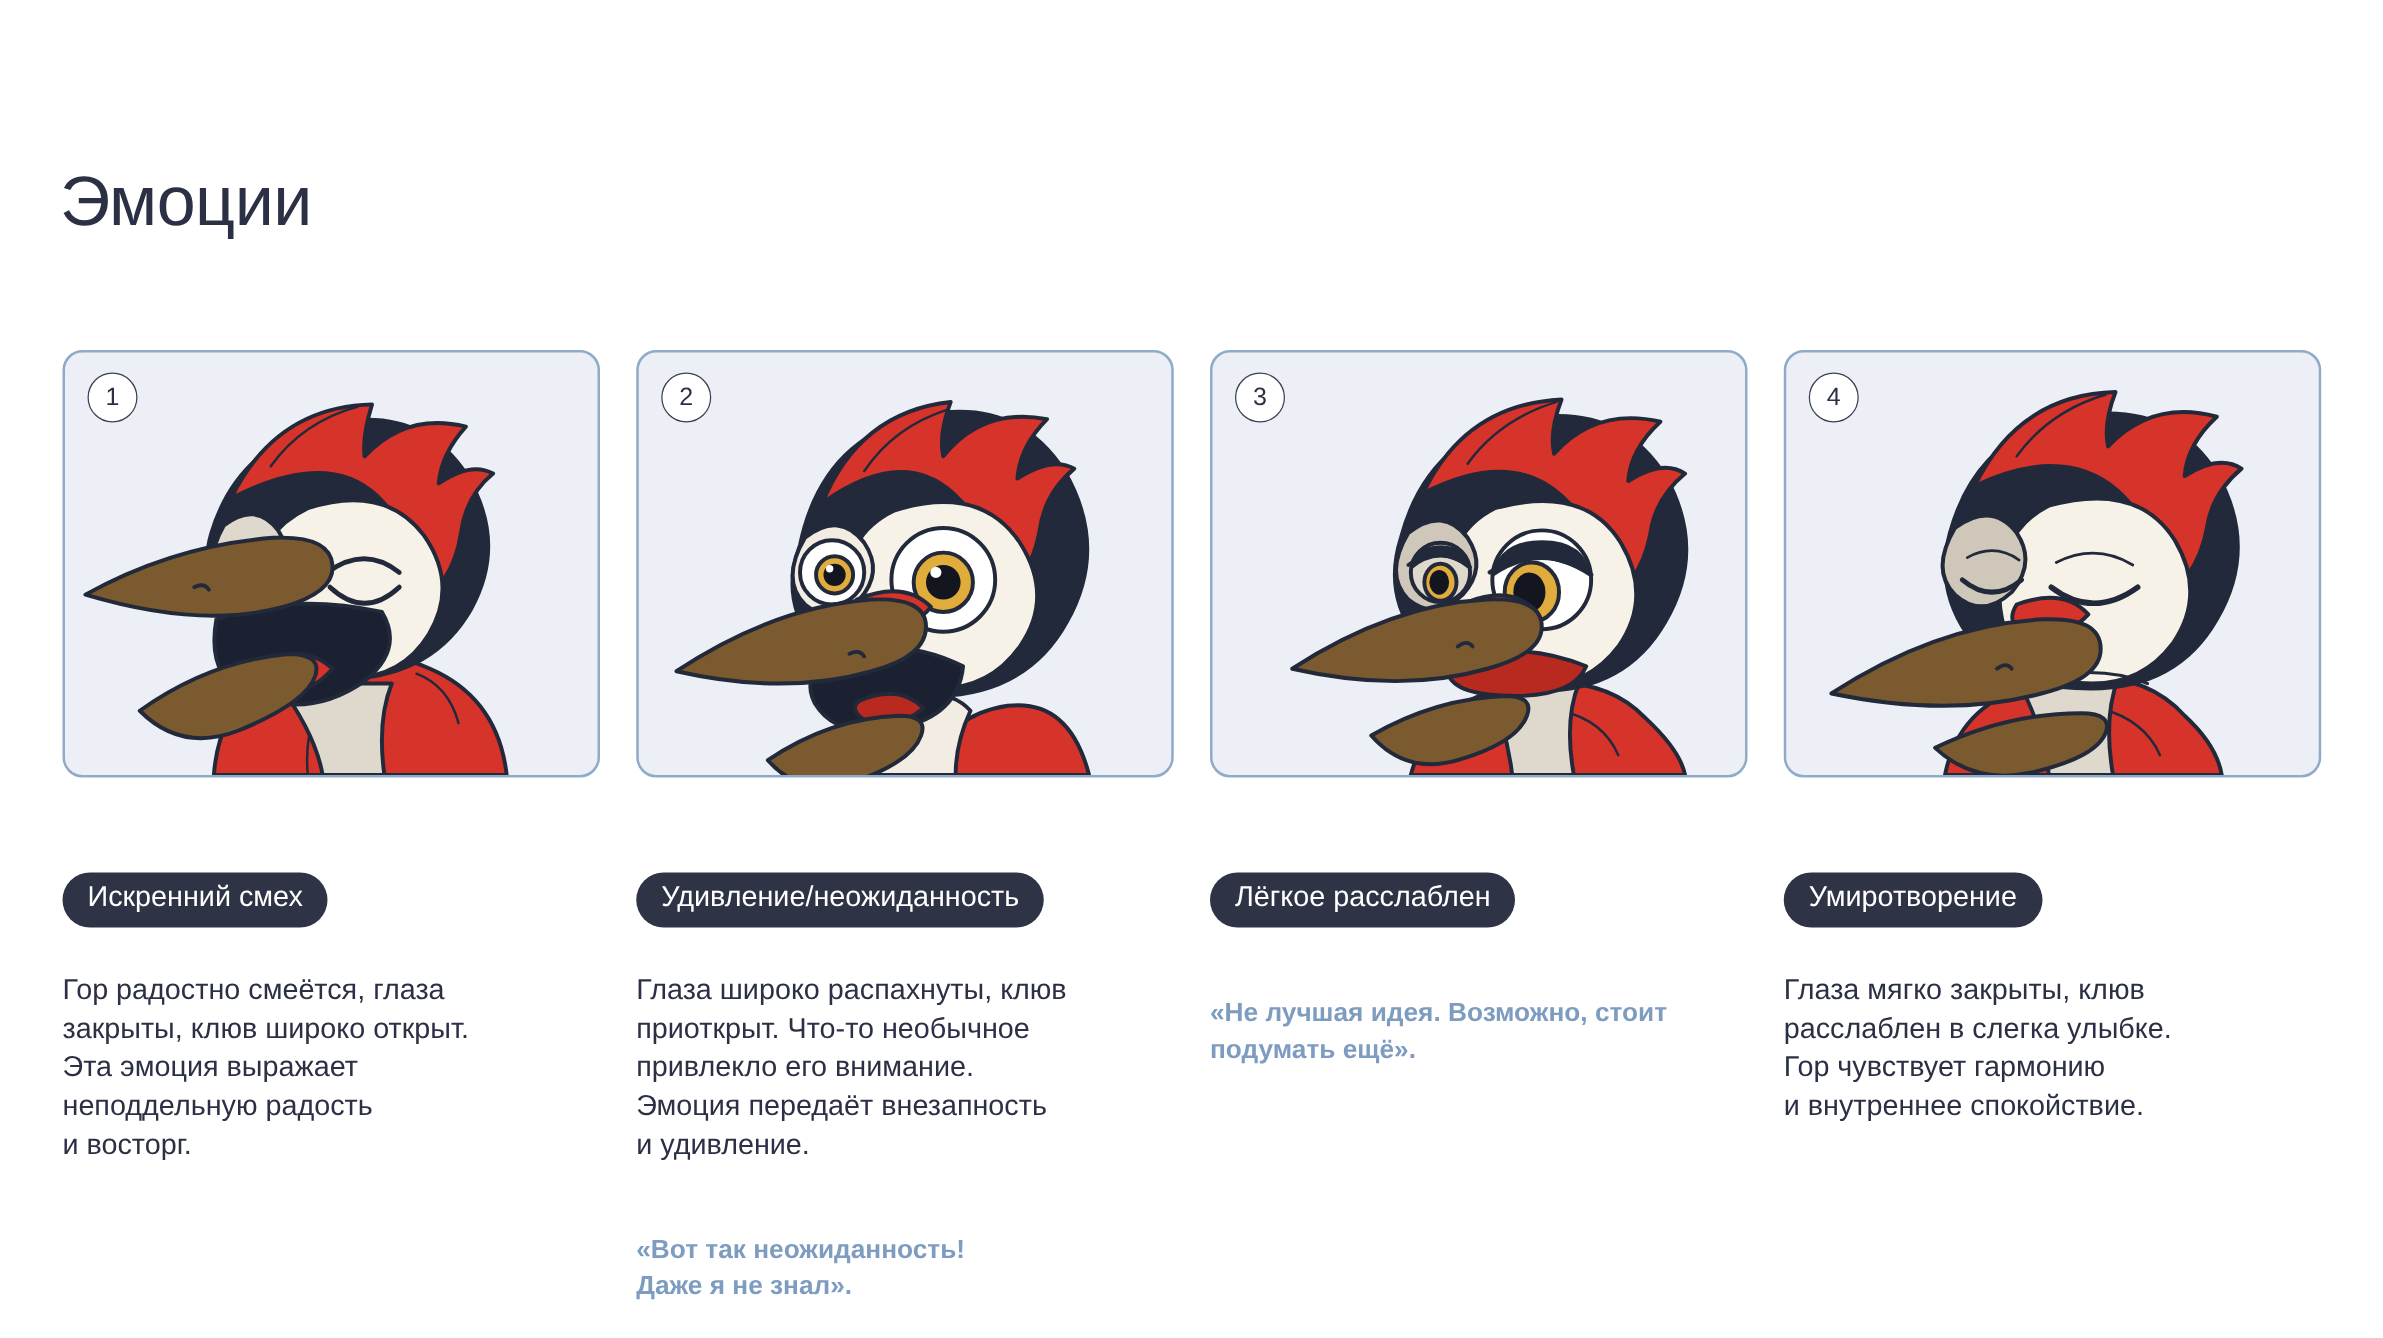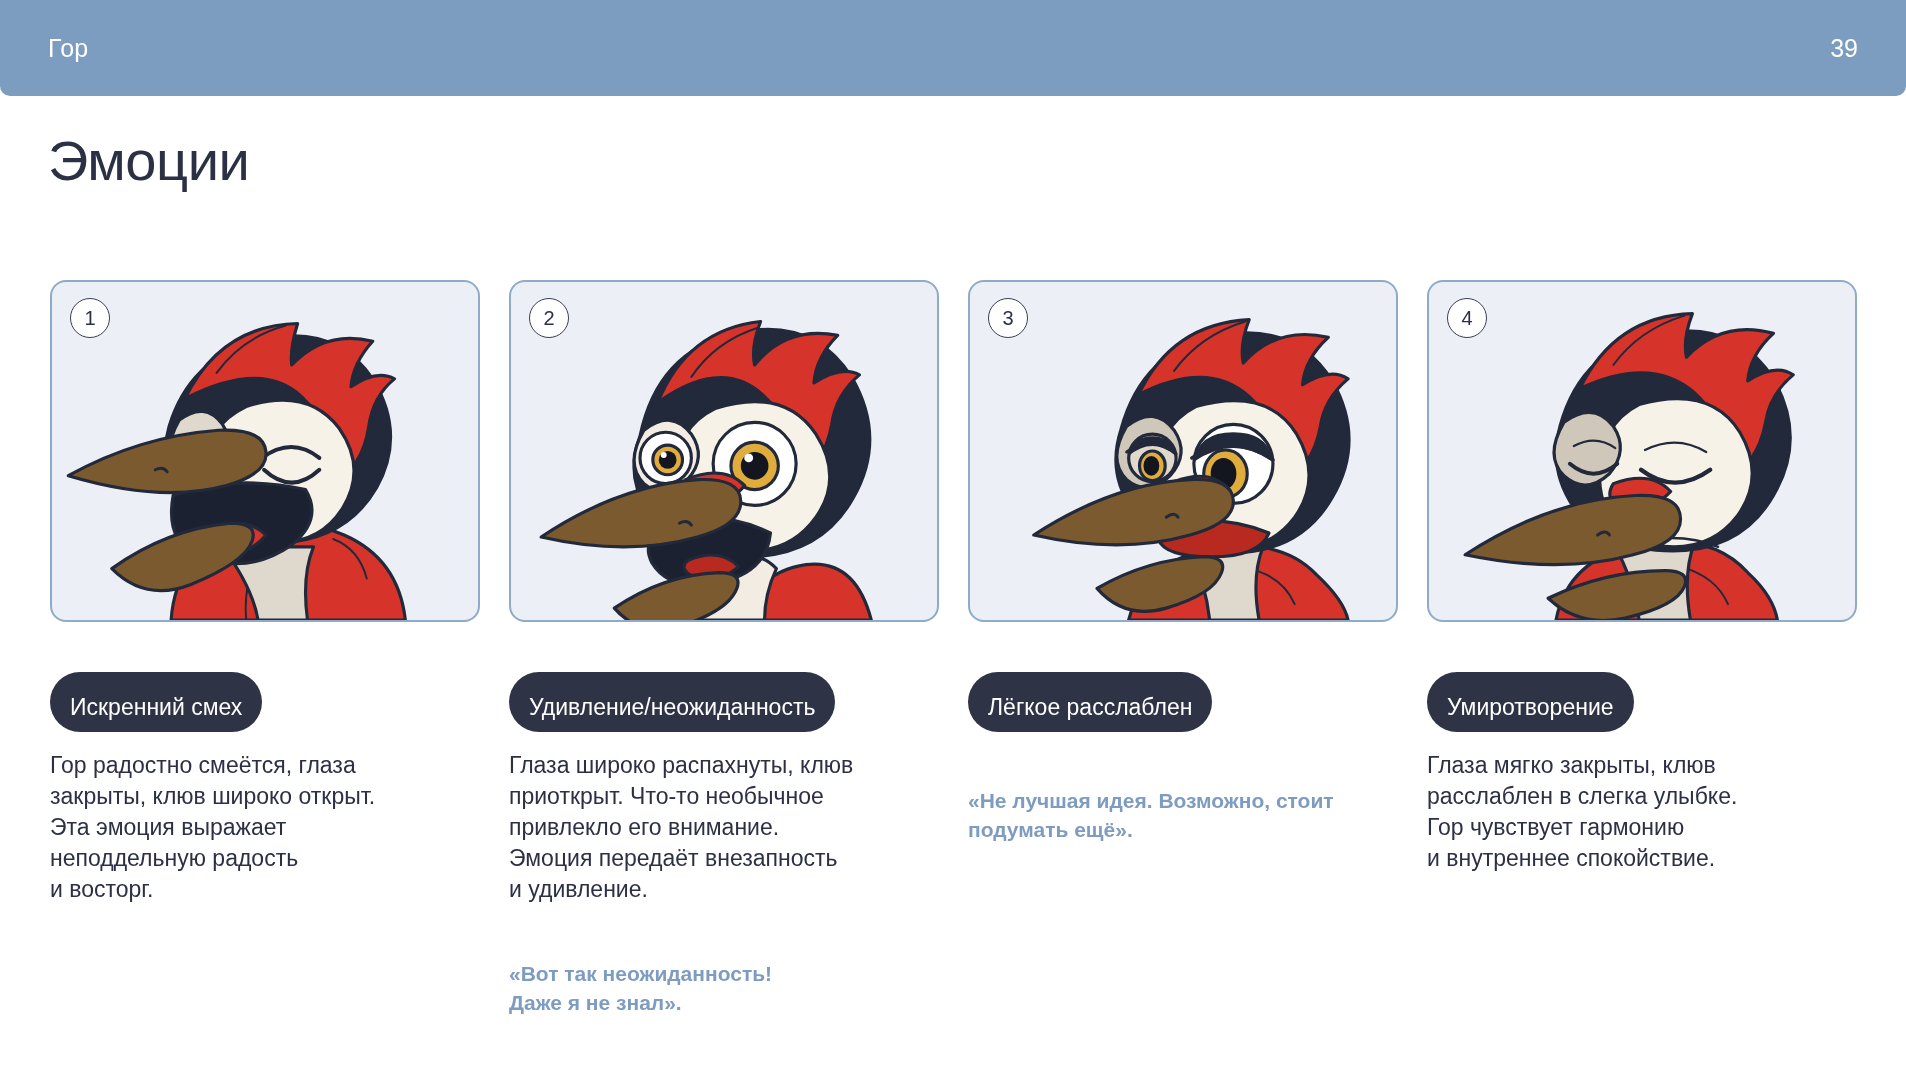--- a/index.html
+++ b/index.html
@@ -54,49 +54,45 @@
   .badge {
     position:absolute; left:18px; top:16px; z-index:4;
     width:40px; height:40px; border-radius:50%;
     background:#ffffff; border:1.4px solid #3a3f52;
     color:#2b3045; font-size:20px;
     display:flex; align-items:center; justify-content:center;
   }
 
   .pill {
     display:inline-block; align-self:flex-start;
-    margin-top:50px;
+    margin-top:76px;
     background:#2f3346; color:#ffffff;
     font-size:23px; font-weight:500;
-    padding:22px 20px 11px 20px;
+    padding:6px 20px 11px 20px;
     border-radius:30px;
     white-space:nowrap;
   }
 
   .desc {
-    margin-top:18px;
+    margin-top:34px;
     font-size:23px; line-height:31px; color:#2b3045; font-weight:400;
     white-space:pre-line;
   }
 
   .quote {
     margin-top:54px;
     font-size:21px; line-height:29px; color:#7d9cc0; font-weight:600;
     white-space:pre-line;
   }
 </style>
 </head>
 <body>
 
 <div class="slide">
 
-  <div class="topbar">
-    <span class="topbar-label">Гор</span>
-    <span class="topbar-page">39</span>
-  </div>
 
   <h1 class="slide-title">Эмоции</h1>
 
   <div class="cards">
 
     <div class="card">
       <div class="thumb">
         <svg viewBox="0 0 430 342" preserveAspectRatio="xMidYMax meet">
           <g stroke="#22293a" stroke-width="3.2" stroke-linejoin="round" stroke-linecap="round">
 

